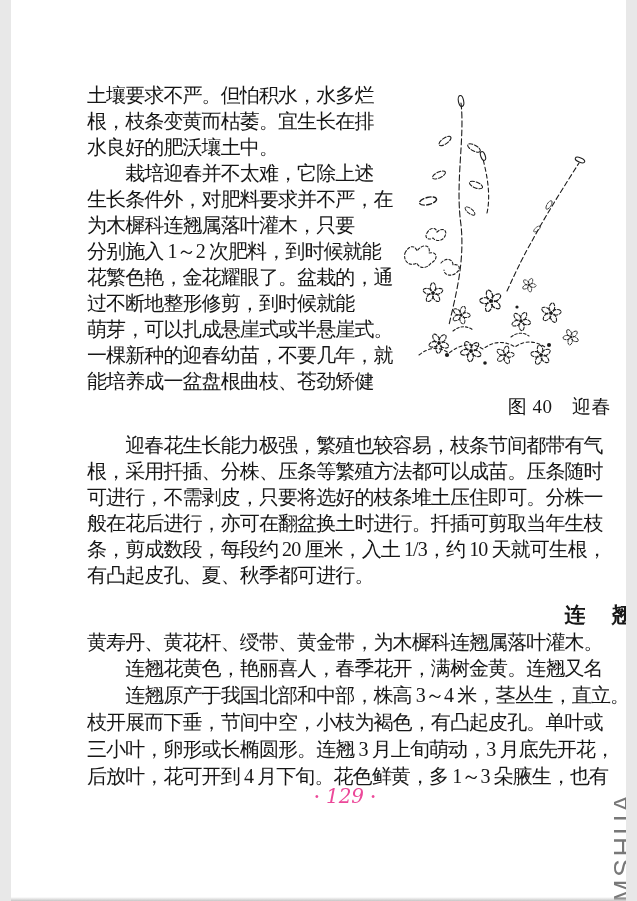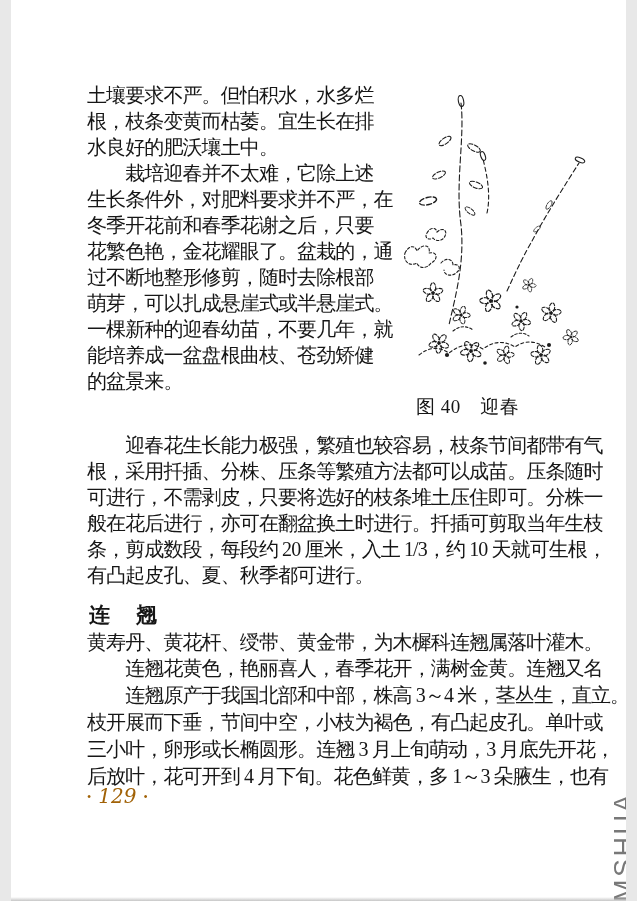--- a/index.html
+++ b/index.html
@@ -16,34 +16,34 @@
   }
   .para-full {
     position:absolute; left:76px; width:556px;
     font-size:20px; line-height:26px; letter-spacing:-0.9px;
   }
   #para-prop { top:425px;margin-top:7px; }
   #para-lq1  { top:629px; }
   #para-lq2  { top:682px; line-height:27px; }
   .section-heading {
     position:absolute; left:76px; top:601px; width:548px;
-    text-align:left; font-size:21px; font-weight:bold;
+    text-align:right; font-size:21px; font-weight:bold;
     letter-spacing:0.5px;
   }
   .section-heading span { padding:0 2px; }
   .fig {
     position:absolute; left:388px; top:93px; width:190px; height:287px;
   }
   .fig-caption {
     position:absolute; left:405px; top:394px; width:195px;
-    text-align:left; font-size:19px; letter-spacing:0.5px;
+    text-align:right; font-size:19px; letter-spacing:0.5px;
   }
   .page-num {
     position:absolute; left:76px; top:784px; width:516px;
-    text-align:left; font-size:19px; color:#a16207;
+    text-align:center; font-size:19px; color:#ec4899;
   }
   .page-num .num {
     font-style:italic; padding:0 7px; font-size:20px;
     font-family:"DejaVu Serif",serif;
   }
   .page-num .dot { font-size:12px; vertical-align:2px; }
   .watermark {
     position:absolute; left:598px; top:902px;
     transform:rotate(-90deg); transform-origin:0 0;
     font-family:"Liberation Sans","DejaVu Sans",sans-serif;
@@ -59,27 +59,27 @@
 <body>
 
 <div class="page">
 
   <div class="col-narrow">
     <div class="line">土壤要求不严。但怕积水，水多烂</div>
     <div class="line">根，枝条变黄而枯萎。宜生长在排</div>
     <div class="line">水良好的肥沃壤土中。</div>
     <div class="line">　　栽培迎春并不太难，它除上述</div>
     <div class="line">生长条件外，对肥料要求并不严，在</div>
-    <div class="line">冬季开花前和春季花谢之后，只要</div>
+    <div class="line">为木樨科连翘属落叶灌木，只要</div>
+    <div class="line">分别施入 1～2 次肥料，到时候就能</div>
     <div class="line">花繁色艳，金花耀眼了。盆栽的，通</div>
-    <div class="line">过不断地整形修剪，随时去除根部</div>
+    <div class="line">过不断地整形修剪，到时候就能</div>
     <div class="line">萌芽，可以扎成悬崖式或半悬崖式。</div>
     <div class="line">一棵新种的迎春幼苗，不要几年，就</div>
     <div class="line">能培养成一盆盘根曲枝、苍劲矫健</div>
-    <div class="line">的盆景来。</div>
   </div>
 
   <svg class="fig" viewBox="0 0 190 287" fill="none" stroke="#1c1c1c" stroke-width="1.1" stroke-linecap="round">
     <defs>
       <g id="fl" fill="none" stroke="#1c1c1c" stroke-width="1.1" stroke-dasharray="3 1.6">
         <ellipse cx="0" cy="-5.2" rx="2.7" ry="5"></ellipse>
         <ellipse cx="0" cy="-5.2" rx="2.7" ry="5" transform="rotate(72)"></ellipse>
         <ellipse cx="0" cy="-5.2" rx="2.7" ry="5" transform="rotate(144)"></ellipse>
         <ellipse cx="0" cy="-5.2" rx="2.7" ry="5" transform="rotate(216)"></ellipse>
         <ellipse cx="0" cy="-5.2" rx="2.7" ry="5" transform="rotate(288)"></ellipse>

